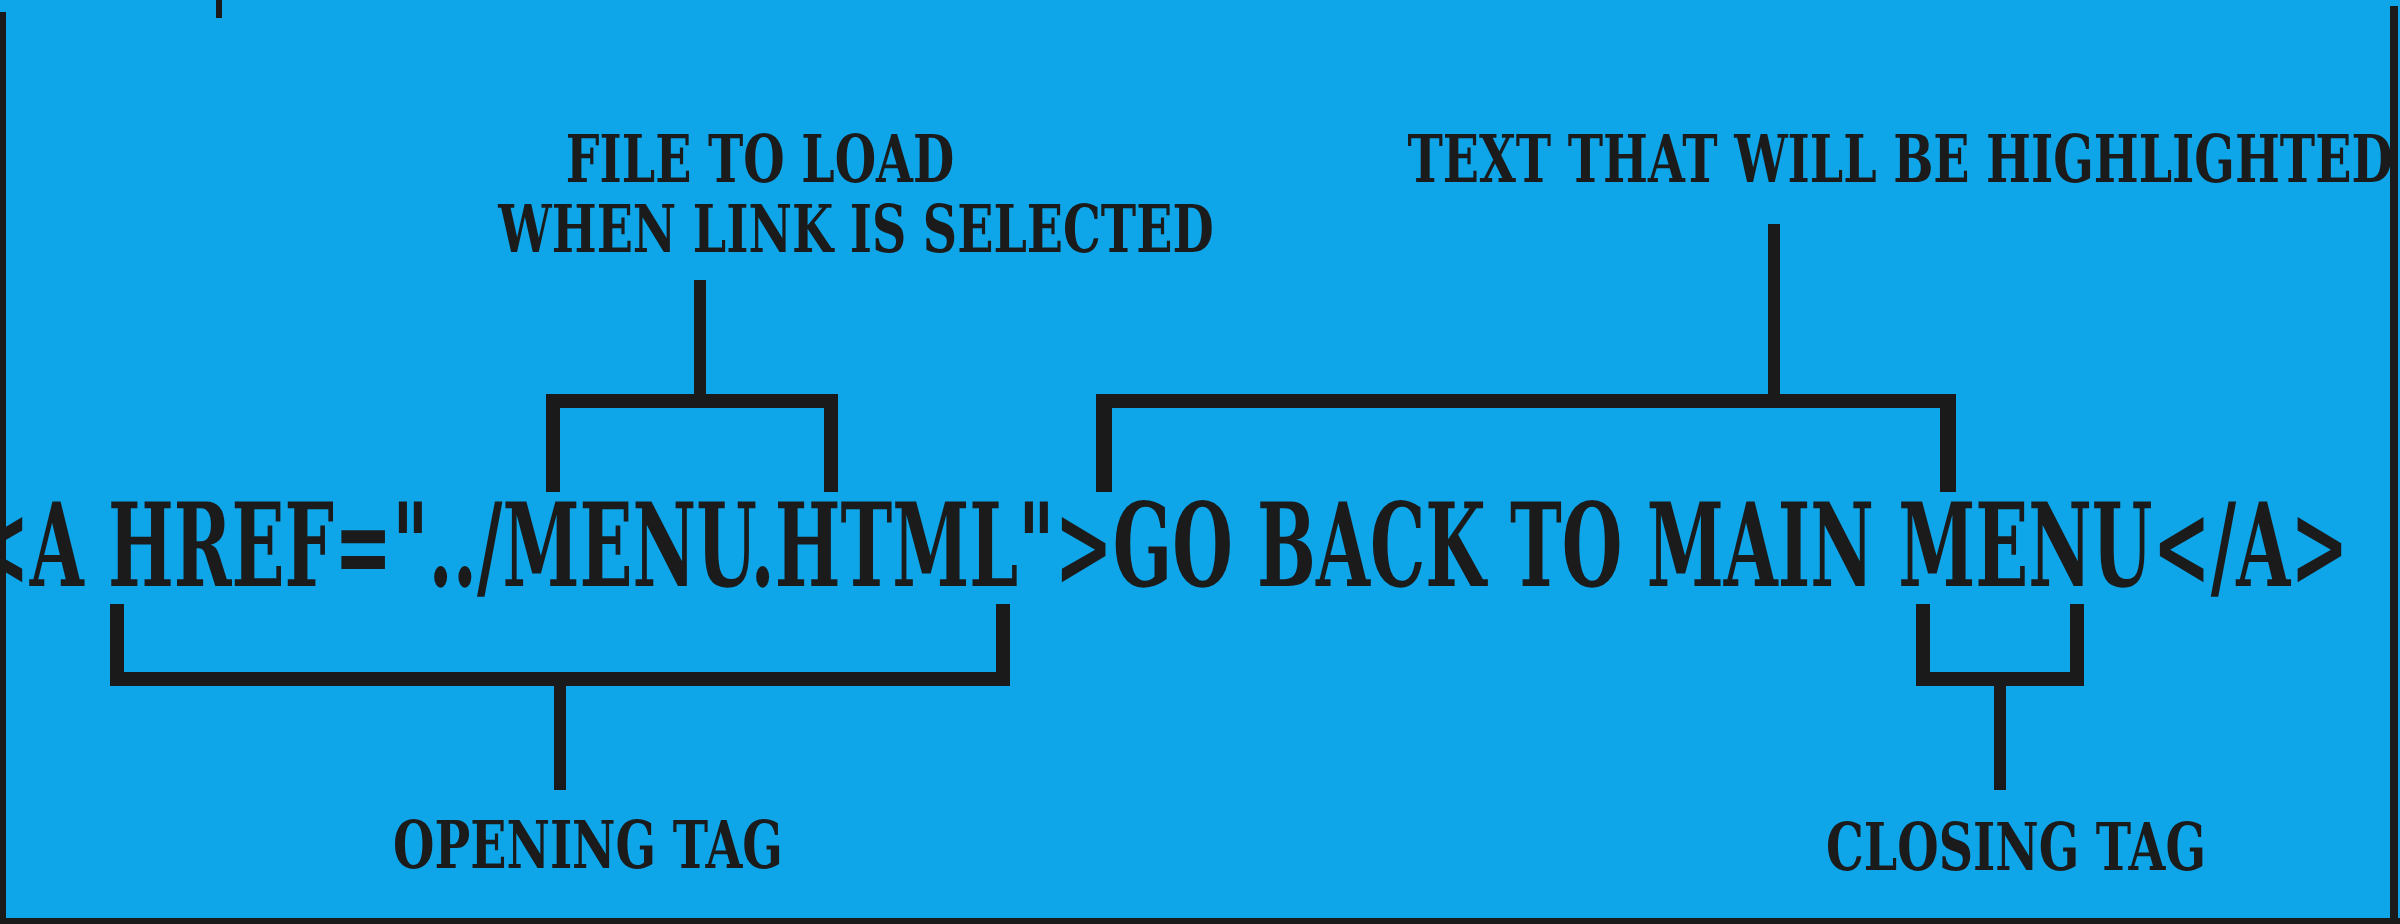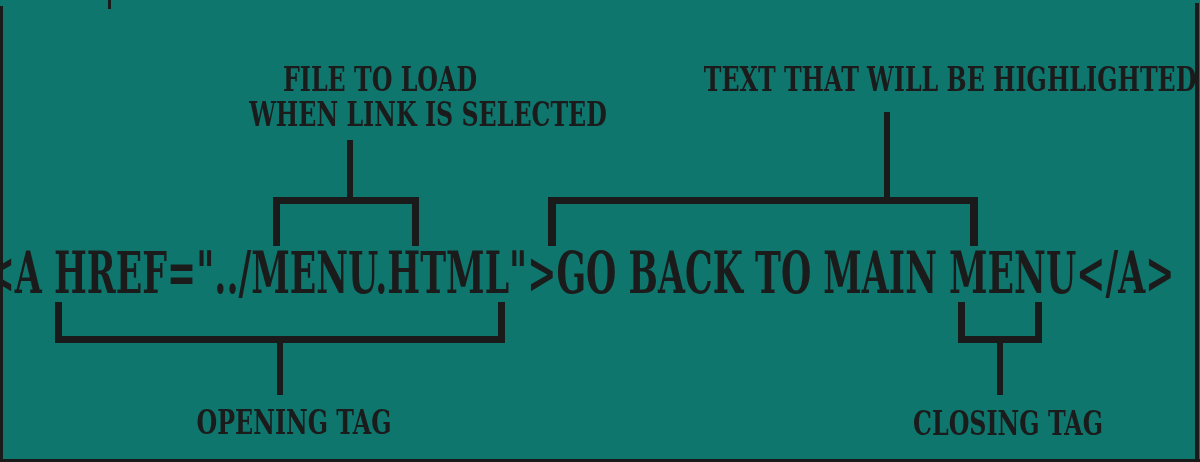--- a/index.html
+++ b/index.html
@@ -1,18 +1,18 @@
 <!DOCTYPE html>
 <html><head>
 <meta charset="utf-8">
 <style>
   html,body { margin:0; padding:0; background:#ffffff; }
   .canvas {
     position:relative; width:1200px; height:462px;
-    background:#0f766e; overflow:hidden;
+    background:#0ea5e9; overflow:hidden;
     font-family:"DejaVu Serif", serif;
   }
   .ln { position:absolute; background:#1a1a1a; }
   .stencil {
     position:absolute; color:#1b1b1b; font-weight:bold;
     white-space:nowrap; line-height:1;
     font-family:"DejaVu Serif", serif;
   }
   .label {
     font-size:33px;

